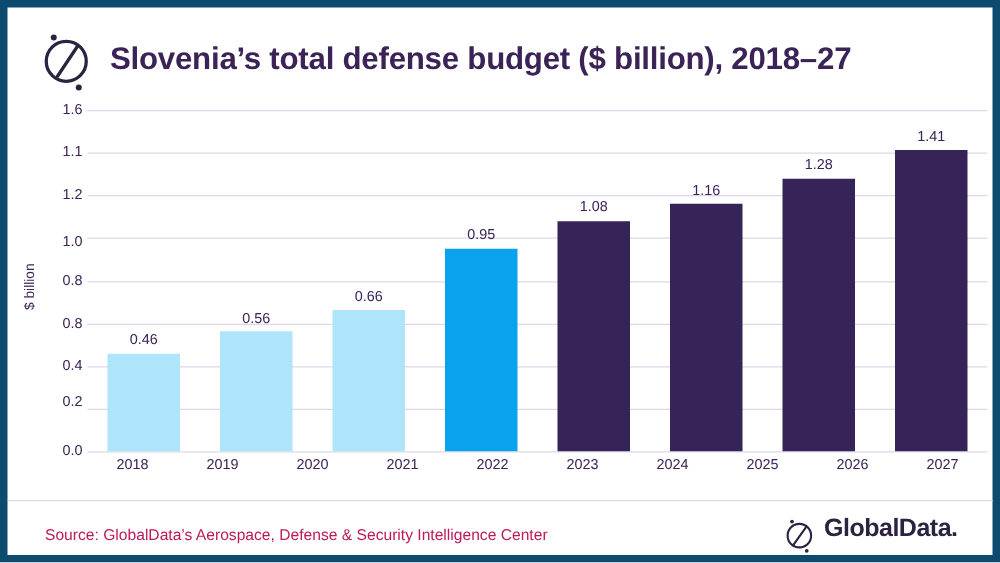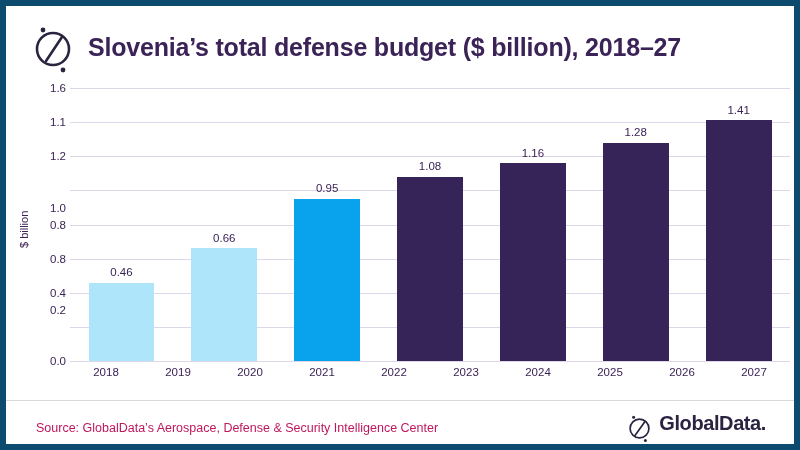--- a/index.html
+++ b/index.html
@@ -197,44 +197,48 @@
   </div>
 
   <div id="plot-region">
 
     <div id="y-axis-title">$ billion</div>
 
     <div id="y-tick-labels">
         <div class="y-tick" style="top: 0px;">1.6</div>
         <div class="y-tick" style="top: 34.125px;">1.1</div>
         <div class="y-tick" style="top: 68.25px;">1.2</div>
-        <div class="y-tick" style="top: 120px; margin-left: 28px;">1.0</div>
+        <div class="y-tick" style="top: 106px; margin-left: 28px;">1.0</div>
         <div class="y-tick" style="top: 136.5px;">0.8</div>
         <div class="y-tick" style="top: 170.625px;">0.8</div>
         <div class="y-tick" style="top: 204.75px;">0.4</div>
-        <div class="y-tick" style="top: 222px; padding-left: 20px;">0.2</div>
+        <div class="y-tick" style="top: 234px; padding-left: 20px;">0.2</div>
         <div class="y-tick" style="top: 273px;">0.0</div>
       </div>
 
     <div id="grid-layer">
         <div class="gridline" style="top: 0px; background: rgb(222, 215, 234);"></div>
         <div class="gridline" style="top: 34.125px; background: rgb(222, 215, 234);"></div>
         <div class="gridline" style="top: 68.25px; background: rgb(222, 215, 234);"></div>
         <div class="gridline" style="top: 102.375px; background: rgb(222, 215, 234);"></div>
         <div class="gridline" style="top: 136.5px; background: rgb(222, 215, 234);"></div>
         <div class="gridline" style="top: 170.625px; background: rgb(222, 215, 234);"></div>
         <div class="gridline" style="top: 204.75px; background: rgb(222, 215, 234);"></div>
         <div class="gridline" style="top: 238.875px; background: rgb(222, 215, 234);"></div>
         <div class="gridline baseline" style="top: 273px; background: rgb(222, 215, 234);"></div>
       </div>
 
     <div id="bars-layer">
         <div class="bar-slot">
           <div class="bar-value">0.46</div>
           <div class="bar-rect" style="height: 78.4875px; background: rgb(174, 229, 251);"></div>
+        </div>
+        <div class="bar-slot">
+          <div class="bar-value">0.56</div>
+          <div class="bar-rect" style="height: 95.55px; background: rgb(174, 229, 251);"></div>
         </div>
         <div class="bar-slot">
           <div class="bar-value">0.66</div>
           <div class="bar-rect" style="height: 112.612px; background: rgb(174, 229, 251);"></div>
         </div>
         <div class="bar-slot">
           <div class="bar-value">0.95</div>
           <div class="bar-rect" style="height: 162.094px; background: rgb(8, 163, 236);"></div>
         </div>
         <div class="bar-slot">

